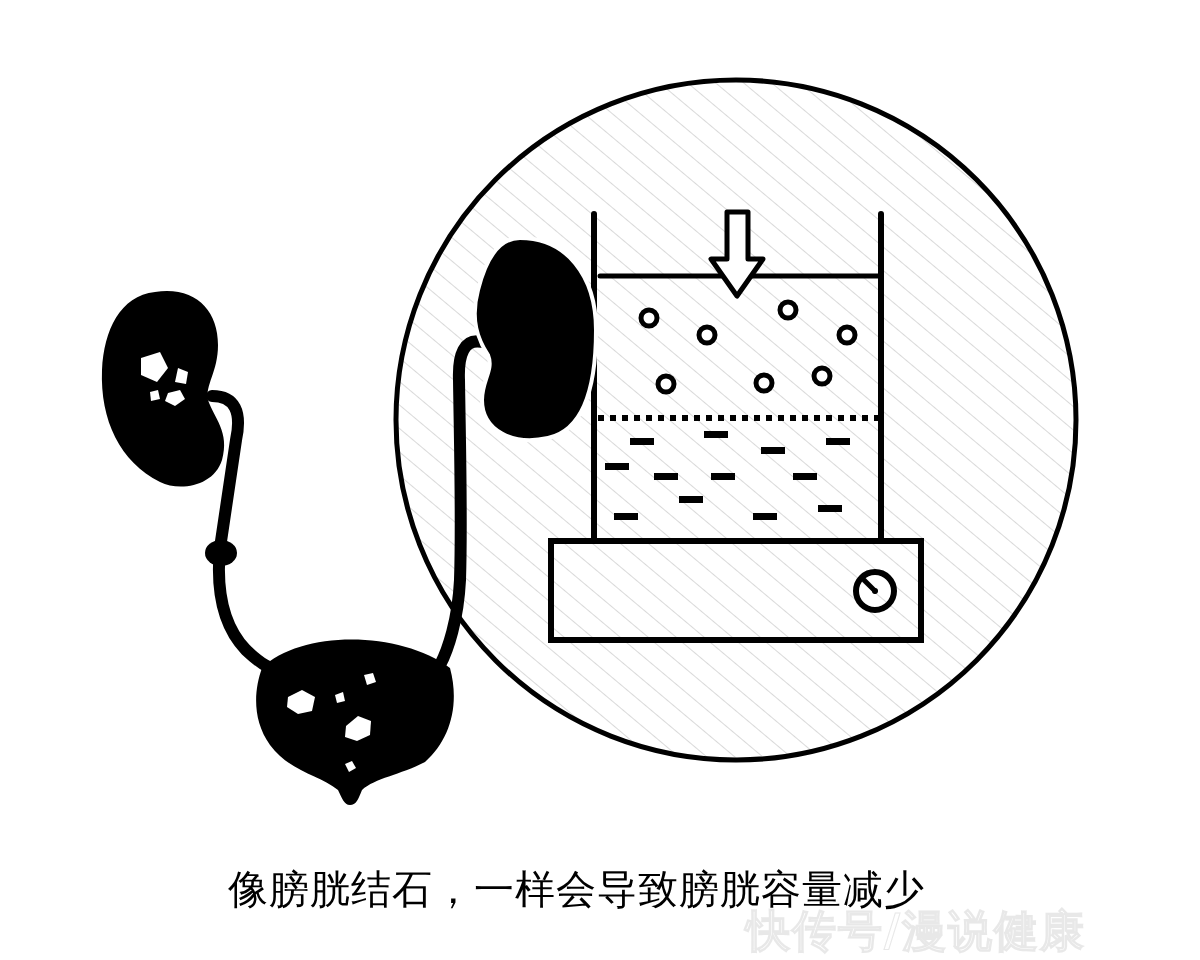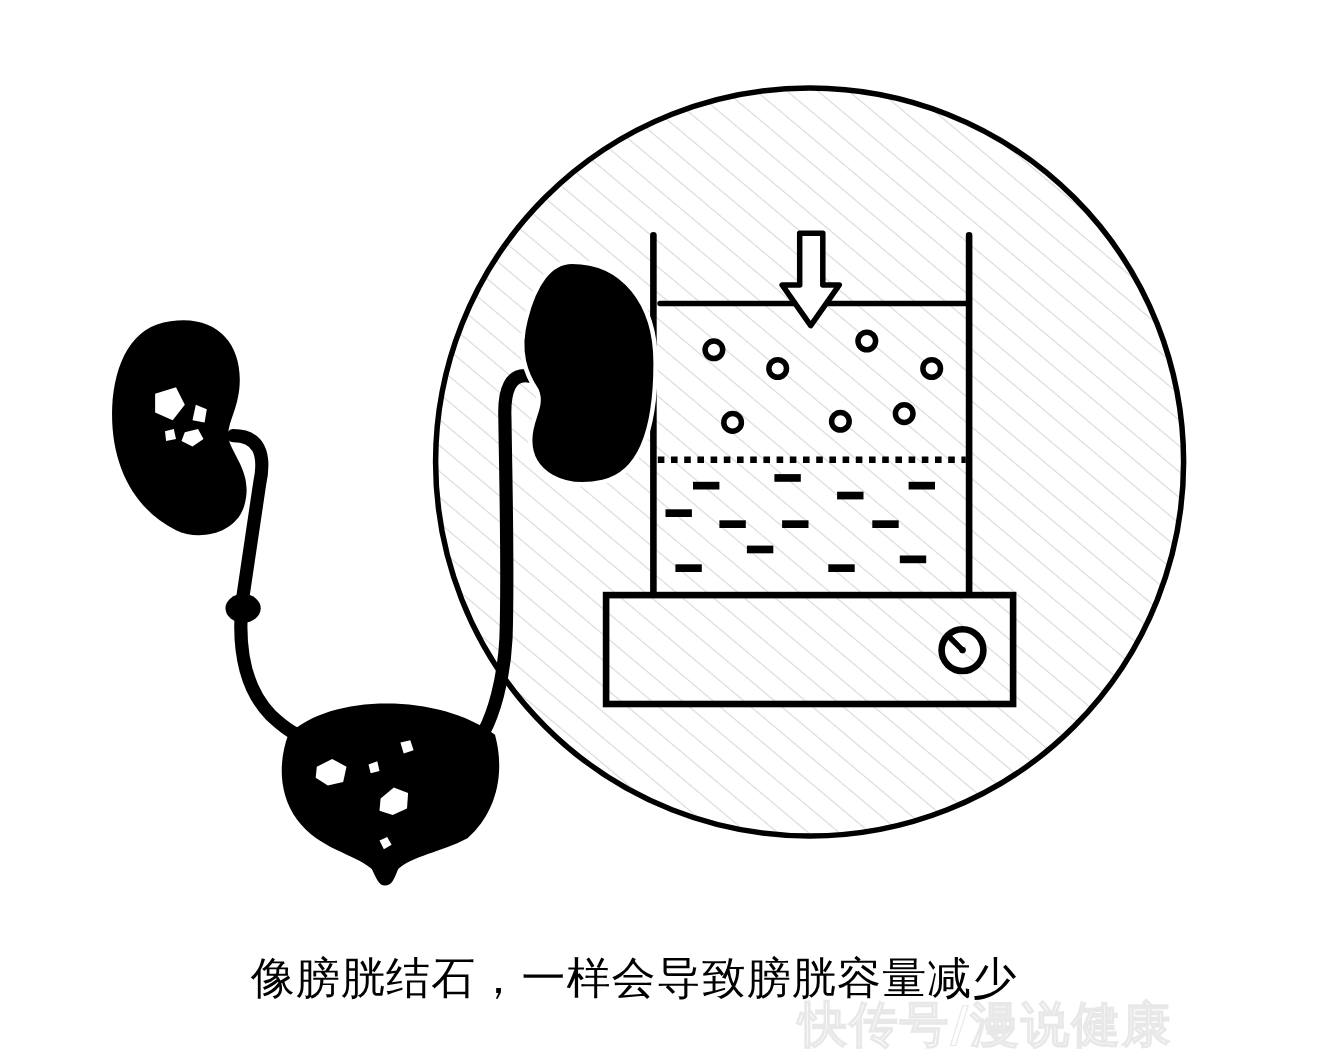--- a/index.html
+++ b/index.html
@@ -6,21 +6,21 @@
   body { width: 1200px; height: 960px; position: relative; overflow: hidden;
          font-family: "DejaVu Sans", sans-serif; }
   #illustration { position: absolute; left: 0; top: 0; width: 1200px; height: 960px; }
   .caption {
     position: absolute; left: 228px; top: 862px;
     font-family: "DejaVu Sans", sans-serif;
     font-size: 40px; font-weight: normal; color: #000;
     letter-spacing: 1px; white-space: nowrap;
   }
   .watermark {
-    position: absolute; left: 726px; top: 902px;
+    position: absolute; left: 746px; top: 902px;
     font-family: "DejaVu Sans", sans-serif;
     font-size: 44px; font-weight: bold; color: #ffffff;
     -webkit-text-stroke: 1px #e6e6e6;
     letter-spacing: 2px; white-space: nowrap; opacity: 0.9;
   }
 </style>
 </head>
 <body>
 
 <svg id="illustration" viewBox="0 0 1200 960" xmlns="http://www.w3.org/2000/svg">

